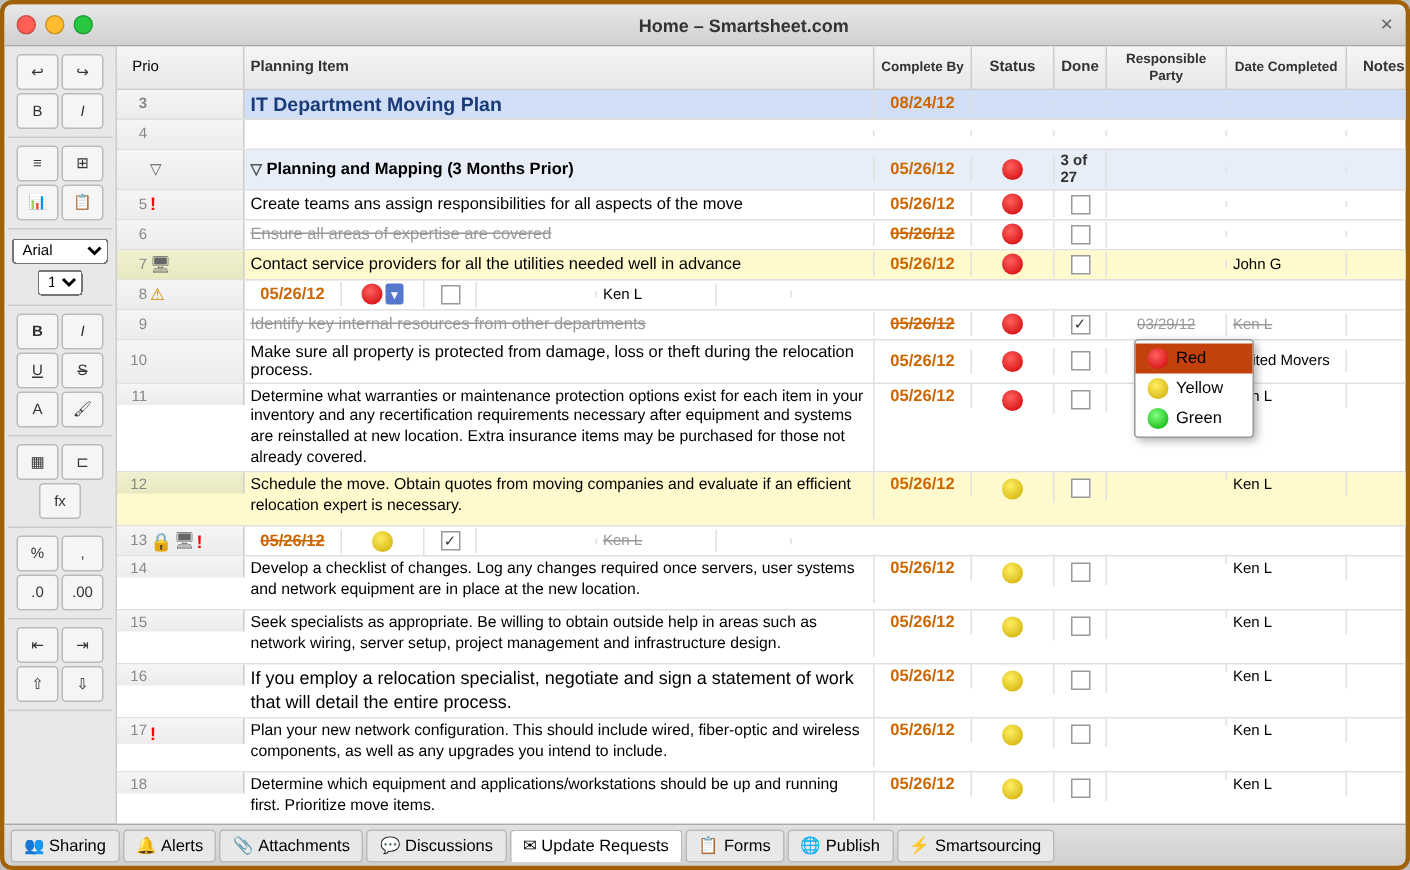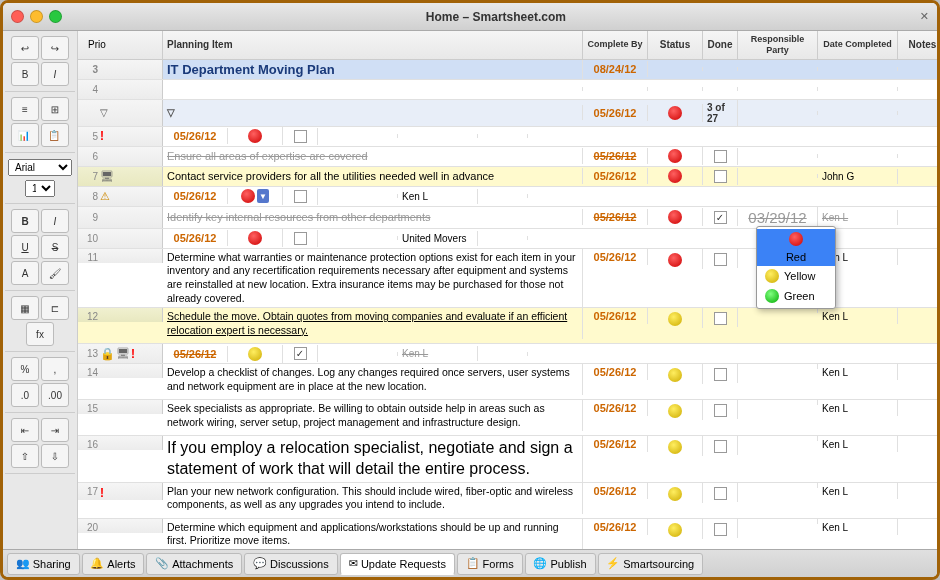--- a/index.html
+++ b/index.html
@@ -392,21 +392,21 @@
     }
 
     .dropdown-item {
       padding: 3px 8px;
       cursor: pointer;
       display: flex;
       align-items: center;
       gap: 5px;
       font-size: 11px;
     }
-    .dropdown-item.selected { background: #3b82f6; flex-direction: column; }
+    .dropdown-item.selected { background: #c2410c; }
 
     
     .tab-bar {
       display: flex;
       background: linear-gradient(to bottom, #e0e0e0, #d0d0d0);
       border-top: 1px solid #aaa;
       height: 28px;
       align-items: center;
       padding: 0 4px;
       gap: 2px;
@@ -575,20 +575,21 @@
         <div class="sheet-row row-group-header">
           <div class="row-num-cell">
             <span class="row-num"></span>
             <div class="row-icons">
               <span class="icon-expand">▽</span>
             </div>
           </div>
           <div class="row-cells">
             <div class="cell cell-planning">
               <span class="icon-expand">▽</span>
+              <span style="font-weight:bold;font-size:11px;">Planning and Mapping (3 Months Prior)</span>
             </div>
             <div class="cell cell-complete">
               <span class="complete-date">05/26/12</span>
             </div>
             <div class="cell cell-status" style="justify-content:center;">
               <span class="status-dot dot-red"></span>
             </div>
             <div class="cell cell-done" style="justify-content:center;font-size:10px;font-weight:bold;color:#333;">
               <span>3 of 27</span>
             </div>
@@ -599,20 +600,21 @@
         </div>
 
         <div class="sheet-row">
           <div class="row-num-cell">
             <span class="row-num">5</span>
             <div class="row-icons">
               <span class="icon-exclaim">!</span>
             </div>
           </div>
           <div class="row-cells">
+            <div class="cell cell-planning">Create teams ans assign responsibilities for all aspects of the move</div>
             <div class="cell cell-complete">
                 <span class="complete-date">05/26/12</span>
               </div>
             <div class="cell cell-status" style="justify-content:center;">
                 <span class="status-dot dot-red"></span>
               </div>
             <div class="cell cell-done" style="justify-content:center;">
                 <div class="checkbox"></div>
               </div>
             <div class="cell cell-date"></div>
@@ -704,31 +706,32 @@
               </div>
             <div class="cell cell-complete">
                 <span style="text-decoration:line-through;color:#cc6600;font-weight:bold;">05/26/12</span>
               </div>
             <div class="cell cell-status" style="justify-content:center;">
                 <span class="status-dot dot-red"></span>
               </div>
             <div class="cell cell-done" style="justify-content:center;">
                 <div class="checkbox checked"></div>
               </div>
-            <div class="cell cell-date" style="font-size:15px;color:#999;text-decoration:line-through;text-align:center;">03/29/12</div>
+            <div class="cell cell-date" style="font-size:10px;color:#999;text-decoration:line-through;text-align:center;">03/29/12</div>
             <div class="cell cell-responsible" style="font-size:10px;color:#999;text-decoration:line-through;">Ken L</div>
             <div class="cell cell-notes"></div>
           </div>
         </div>
 
         <div class="sheet-row">
           <div class="row-num-cell">
             <span class="row-num">10</span>
           </div>
           <div class="row-cells">
+            <div class="cell cell-planning">Make sure all property is protected from damage, loss or theft during the relocation process.</div>
             <div class="cell cell-complete">
                 <span class="complete-date">05/26/12</span>
               </div>
             <div class="cell cell-status" style="justify-content:center;">
                 <span class="status-dot dot-red"></span>
               </div>
             <div class="cell cell-done" style="justify-content:center;">
                 <div class="checkbox"></div>
               </div>
             <div class="cell cell-date"></div>
@@ -756,21 +759,21 @@
             <div class="cell cell-responsible">Ken L</div>
             <div class="cell cell-notes"></div>
           </div>
         </div>
 
         <div class="sheet-row row-highlighted row-tall" style="min-height:36px;">
           <div class="row-num-cell" style="align-items:flex-start;padding-top:3px;background:linear-gradient(to bottom,#f0f0d0,#e8e8c0);">
             <span class="row-num">12</span>
           </div>
           <div class="row-cells" style="align-items:flex-start;">
-            <div class="cell cell-planning" style="align-items:flex-start;font-size:10.5px;line-height:1.3;padding-top:2px;text-decoration:underline;">Schedule the move. Obtain quotes from moving companies and evaluate if an efficient relocation expert is necessary.</div>
+            <div class="cell cell-planning" style="align-items:flex-start;font-size:10.5px;line-height:1.3;padding-top:2px;">Schedule the move. Obtain quotes from moving companies and evaluate if an efficient relocation expert is necessary.</div>
             <div class="cell cell-complete" style="align-items:flex-start;padding-top:2px;">
                 <span class="complete-date">05/26/12</span>
               </div>
             <div class="cell cell-status" style="justify-content:center;align-items:flex-start;padding-top:4px;">
                 <span class="status-dot dot-yellow"></span>
               </div>
             <div class="cell cell-done" style="justify-content:center;align-items:flex-start;padding-top:4px;">
                 <div class="checkbox"></div>
               </div>
             <div class="cell cell-date"></div>
@@ -844,21 +847,21 @@
             <div class="cell cell-responsible">Ken L</div>
             <div class="cell cell-notes"></div>
           </div>
         </div>
 
         <div class="sheet-row row-tall" style="min-height:36px;">
           <div class="row-num-cell" style="align-items:flex-start;padding-top:3px;">
             <span class="row-num">16</span>
           </div>
           <div class="row-cells" style="align-items:flex-start;">
-            <div class="cell cell-planning" style="align-items:flex-start;font-size:16px;line-height:1.3;padding-top:2px;">If you employ a relocation specialist, negotiate and sign a statement of work that will detail the entire process.</div>
+            <div class="cell cell-planning" style="align-items:flex-start;font-size:12px;line-height:1.3;padding-top:2px;">If you employ a relocation specialist, negotiate and sign a statement of work that will detail the entire process.</div>
             <div class="cell cell-complete" style="align-items:flex-start;padding-top:2px;">
                 <span class="complete-date">05/26/12</span>
               </div>
             <div class="cell cell-status" style="justify-content:center;align-items:flex-start;padding-top:4px;">
                 <span class="status-dot dot-yellow"></span>
               </div>
             <div class="cell cell-done" style="justify-content:center;align-items:flex-start;padding-top:4px;">
                 <div class="checkbox"></div>
               </div>
             <div class="cell cell-date"></div>
@@ -886,21 +889,21 @@
                 <div class="checkbox"></div>
               </div>
             <div class="cell cell-date"></div>
             <div class="cell cell-responsible">Ken L</div>
             <div class="cell cell-notes"></div>
           </div>
         </div>
 
         <div class="sheet-row row-tall" style="min-height:36px;">
           <div class="row-num-cell" style="align-items:flex-start;padding-top:3px;">
-            <span class="row-num">20</span>
+            <span class="row-num">18</span>
           </div>
           <div class="row-cells" style="align-items:flex-start;">
             <div class="cell cell-planning" style="align-items:flex-start;font-size:10.5px;line-height:1.3;padding-top:2px;">Determine which equipment and applications/workstations should be up and running first. Prioritize move items.</div>
             <div class="cell cell-complete" style="align-items:flex-start;padding-top:2px;">
                 <span class="complete-date">05/26/12</span>
               </div>
             <div class="cell cell-status" style="justify-content:center;align-items:flex-start;padding-top:4px;">
                 <span class="status-dot dot-yellow"></span>
               </div>
             <div class="cell cell-done" style="justify-content:center;align-items:flex-start;padding-top:4px;">

